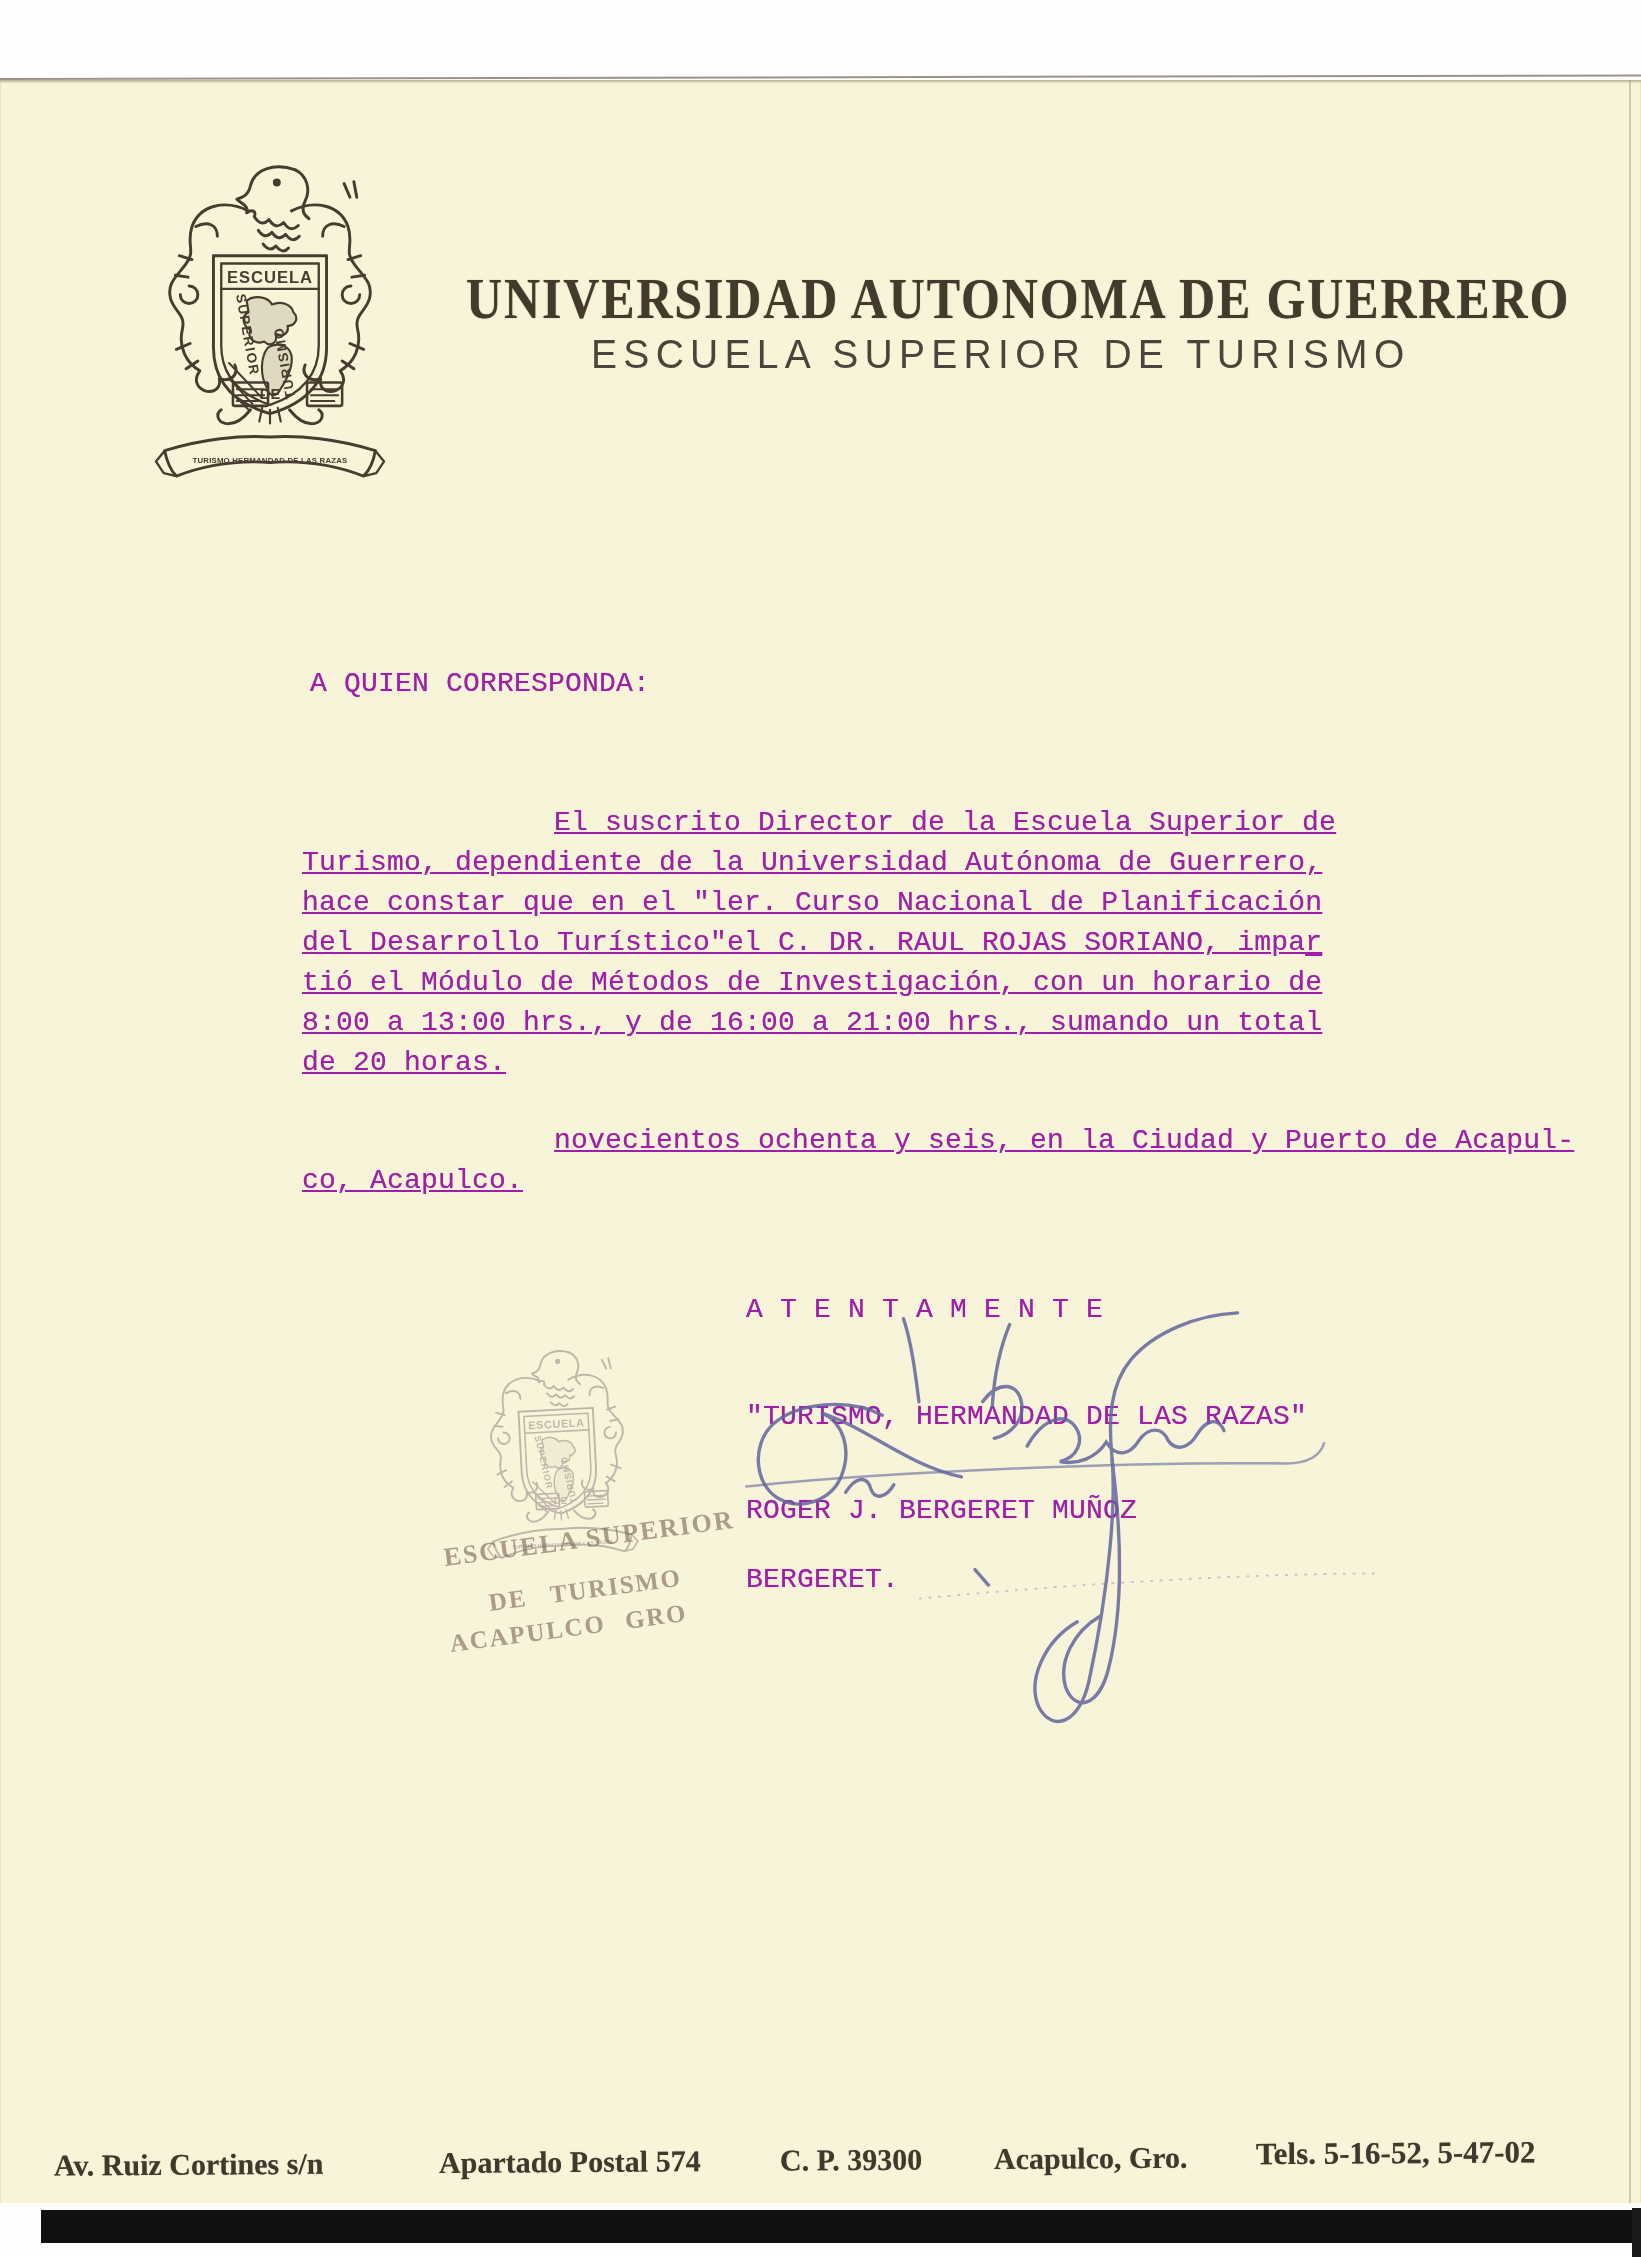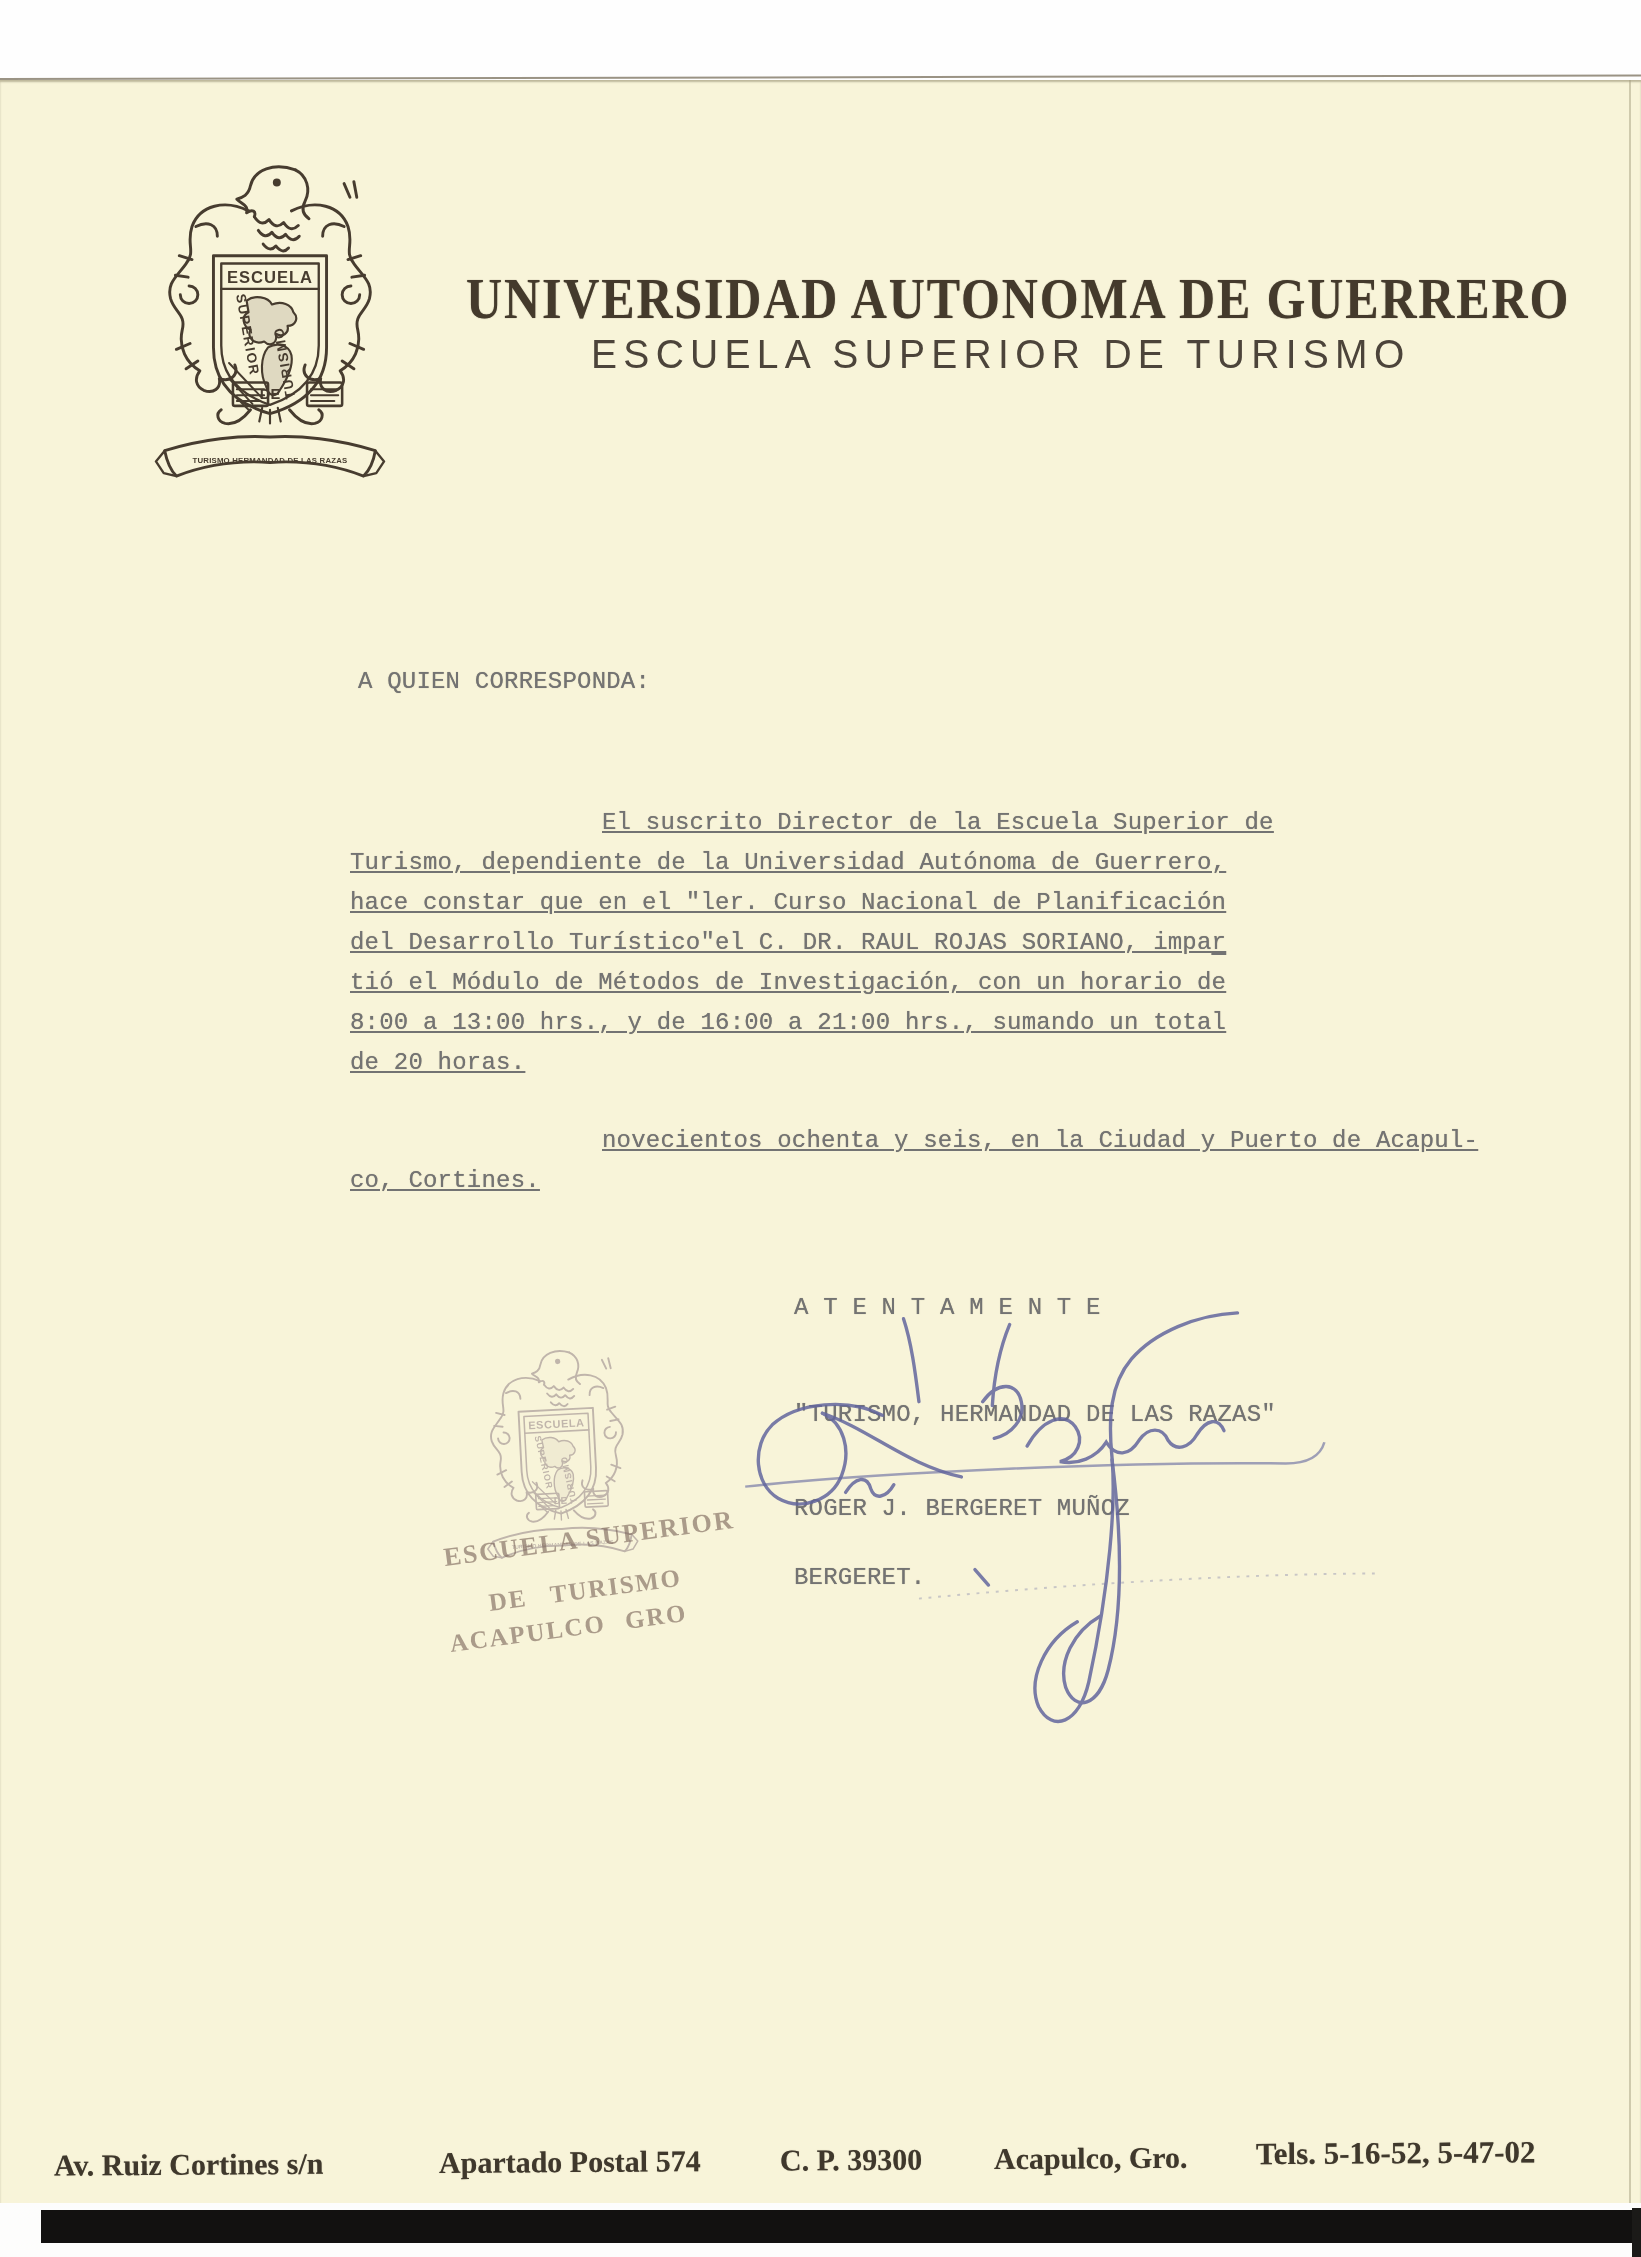--- a/index.html
+++ b/index.html
@@ -19,22 +19,22 @@
   
   #title{left:466px;top:266px;font-family:"Liberation Serif", serif;font-weight:bold;
          font-size:51px;letter-spacing:1.9px;color:#443a2c;white-space:nowrap;
          transform:scaleY(1.12) scaleX(0.98);transform-origin:left top;
          text-shadow:0 0 1px rgba(68,58,44,.6);}
   #subtitle{left:591px;top:332px;font-family:"Liberation Sans", sans-serif;
             font-size:39px;letter-spacing:6.3px;color:#4c443a;white-space:nowrap;
             transform:scaleY(1.04);transform-origin:left top;}
 
   
-  .tw{font-family:"Liberation Mono", monospace;font-size:24px;letter-spacing:0.2px;
-      color:#737373;white-space:pre;text-shadow:0 0 0.7px rgba(58,53,44,.55);margin-left:48px;}
+  .tw{font-family:"Liberation Mono", monospace;font-size:28px;letter-spacing:0.2px;
+      color:#a21caf;white-space:pre;text-shadow:0 0 0.7px rgba(58,53,44,.55);}
   .tline{height:40px;line-height:40px;text-decoration:underline;}
   #para1 .tline:first-child,#para2 .tline:first-child{padding-left:252px;}
   .u{text-decoration:underline;text-underline-offset:3.9px;}
   #salutation{left:310px;top:668px;}
   #para1{left:302px;top:803px;}
   #para2{left:302px;top:1121px;}
   .closing-line{white-space:pre;}
   #closing1{left:746px;top:1294px;}
   #closing2{left:746px;top:1401px;}
   #closing-name{left:746px;top:1495px;text-align:right;}
@@ -129,21 +129,21 @@
 
 <svg class="abs" id="stamp-crest" viewBox="0 0 240 330">
   <use href="#crestArt"></use>
 </svg>
 <div class="abs stamp-line" id="stamp1">ESCUELA SUPERIOR</div>
 <div class="abs stamp-line" id="stamp2">DE TURISMO</div>
 <div class="abs stamp-line" id="stamp3">ACAPULCO GRO</div>
 
 <div class="abs tw" id="salutation">A QUIEN CORRESPONDA:</div>
 <div class="abs tw" id="para1"><div class="tline">El suscrito Director de la Escuela Superior de</div><div class="tline">Turismo, dependiente de la Universidad Autónoma de Guerrero,</div><div class="tline">hace constar que en el "ler. Curso Nacional de Planificación</div><div class="tline">del Desarrollo Turístico"el C. DR. RAUL ROJAS SORIANO, impa<span class="u">r</span></div><div class="tline">tió el Módulo de Métodos de Investigación, con un horario de</div><div class="tline">8:00 a 13:00 hrs., y de 16:00 a 21:00 hrs., sumando un total</div><div class="tline">de 20 horas.</div></div>
-<div class="abs tw" id="para2"><div class="tline">novecientos ochenta y seis, en la Ciudad y Puerto de Acapul-</div><div class="tline">co, Cortines.</div></div>
+<div class="abs tw" id="para2"><div class="tline">novecientos ochenta y seis, en la Ciudad y Puerto de Acapul-</div><div class="tline">co, Acapulco.</div></div>
 
 <div class="abs tw closing-line" id="closing1">A T E N T A M E N T E</div>
 <div class="abs tw closing-line" id="closing2">"TURISMO, HERMANDAD DE LAS RAZAS"</div>
 <div class="abs tw closing-line" id="closing-name">ROGER J. BERGERET MUÑOZ</div>
 <div class="abs tw closing-line" id="closing-title">BERGERET.</div>
 
 <svg class="abs" id="signature-svg" viewBox="0 0 1700 2338">
   <g fill="none" stroke="#63669e" stroke-width="3.5" stroke-linecap="round" opacity=".85">
     <path d="M1282 1360 C1240 1362 1196 1380 1172 1408 C1150 1434 1148 1470 1152 1510 C1156 1556 1150 1640 1128 1742 C1118 1786 1090 1795 1076 1768 C1064 1740 1082 1700 1116 1680"></path>
     <path d="M952 1452 C948 1420 944 1390 936 1366"></path>

